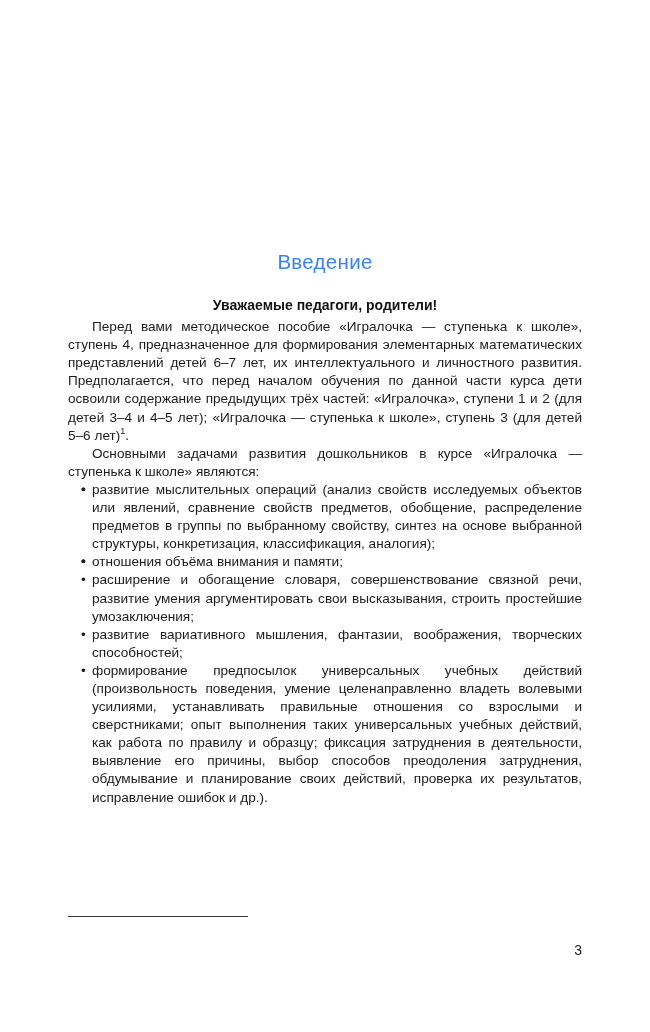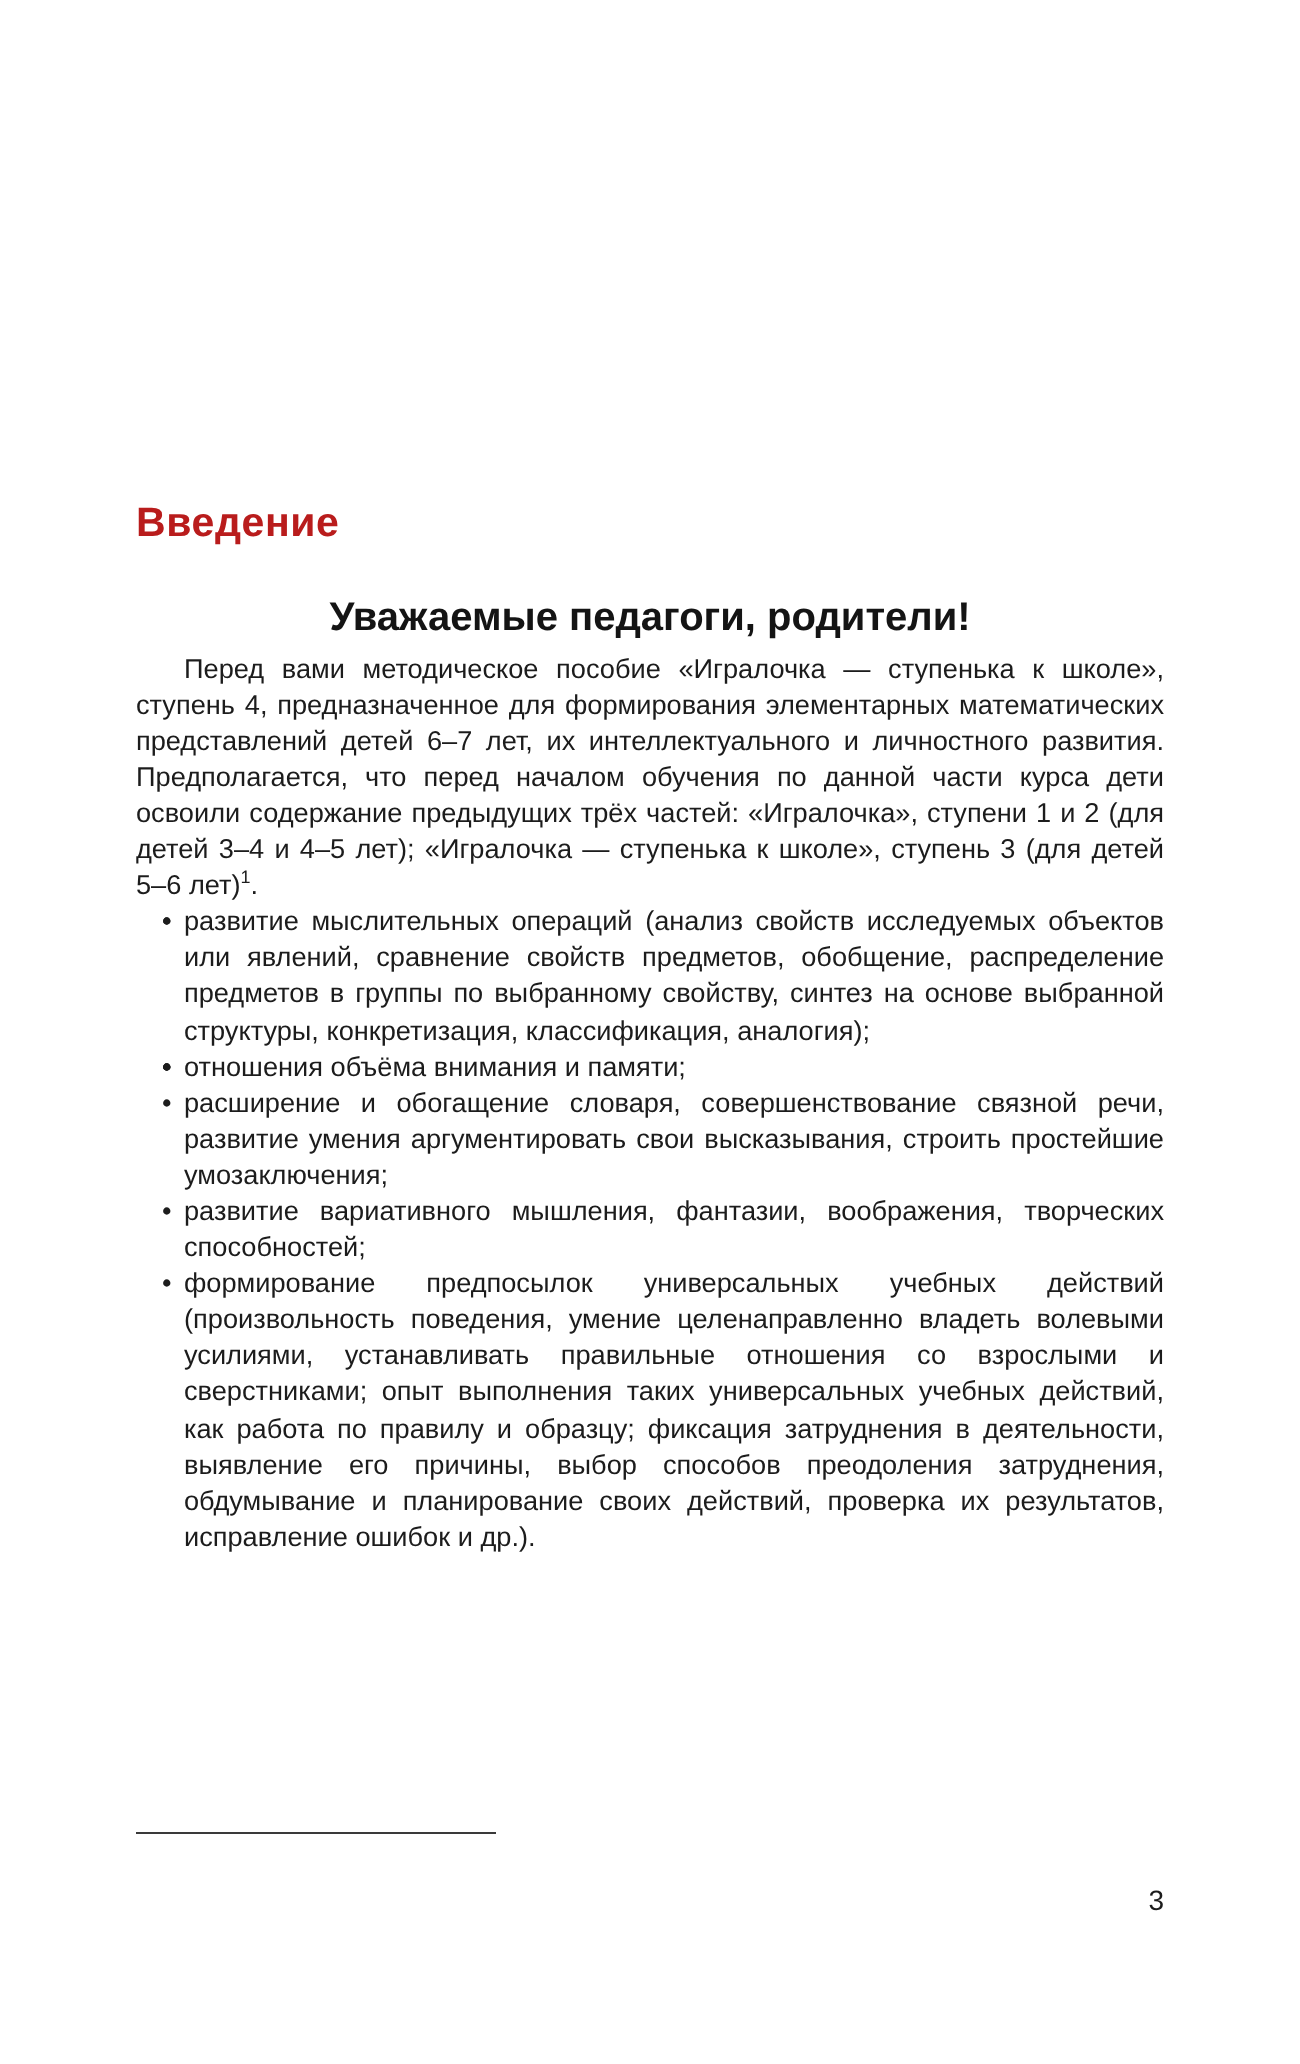--- a/index.html
+++ b/index.html
@@ -26,31 +26,32 @@
   }
 
   .content {
     position: absolute;
     left: 68px;
     top: 250px;
     width: 514px;
   }
 
   .chapter-title {
+    text-align: center;
     font-size: 20.5px;
-    font-weight: bold;
+    font-weight: normal;
     letter-spacing: 0.3px;
     margin: 0 0 22px 0;
     line-height: 1.2;
-    color: #b91c1c;
+    color: #3b82f6;
   }
 
   .salutation {
     text-align: center;
-    font-size: 20px;
+    font-size: 14px;
     font-weight: bold;
     margin: 0 0 4px 0;
     line-height: 1.25;
     color: #141414;
   }
 
   p.body-par {
     margin: 0;
     font-size: 13.6px;
     line-height: 18.1px;
@@ -134,20 +135,21 @@
 
   <div class="content">
 
     <h1 class="chapter-title">Введение</h1>
 
     <h2 class="salutation">Уважаемые педагоги, родители!</h2>
 
     <p class="body-par"><span>Перед вами методическое пособие «Игралочка — ступенька к школе», ступень 4, предназначенное для формирования элементарных математических представлений детей 6–7 лет, их интеллектуального и личностного развития. Предполагается, что перед началом обучения по данной части курса дети освоили содержание предыдущих трёх частей: «Игралочка», ступени 1 и 2 (для детей 3–4 и 4–5 лет); «Игралочка — ступенька к школе», ступень 3 (для детей 5–6 лет)</span><sup class="fn-ref">1</sup><span>.</span></p>
 
 
+    <p class="body-par">Основными задачами развития дошкольников в курсе «Игралочка — ступенька к школе» являются:</p>
 
     <ul class="goal-list">
       <li><span class="bullet">•</span></li>
       <li><span class="bullet">•</span><span>развитие мыслительных операций (анализ свойств исследуемых объектов или явлений, сравнение свойств предметов, обобщение, распределение предметов в группы по выбранному свойству, синтез на основе выбранной структуры, конкретизация, классификация, аналогия);</span></li>
       <li><span class="bullet">•</span></li>
       <li><span class="bullet">•</span></li>
       <li><span class="bullet">•</span><span>отношения объёма внимания и памяти;</span></li>
       <li><span class="bullet">•</span><span>расширение и обогащение словаря, совершенствование связной речи, развитие умения аргументировать свои высказывания, строить простейшие умозаключения;</span></li>
       <li><span class="bullet">•</span><span>развитие вариативного мышления, фантазии, воображения, творческих способностей;</span></li>
       <li><span class="bullet">•</span><span>формирование предпосылок универсальных учебных действий (произвольность поведения, умение целенаправленно владеть волевыми усилиями, устанавливать правильные отношения со взрослыми и сверстниками; опыт выполнения таких универсальных учебных действий, как работа по правилу и образцу; фиксация затруднения в деятельности, выявление его причины, выбор способов преодоления затруднения, обдумывание и планирование своих действий, проверка их результатов, исправление ошибок и др.).</span></li>

